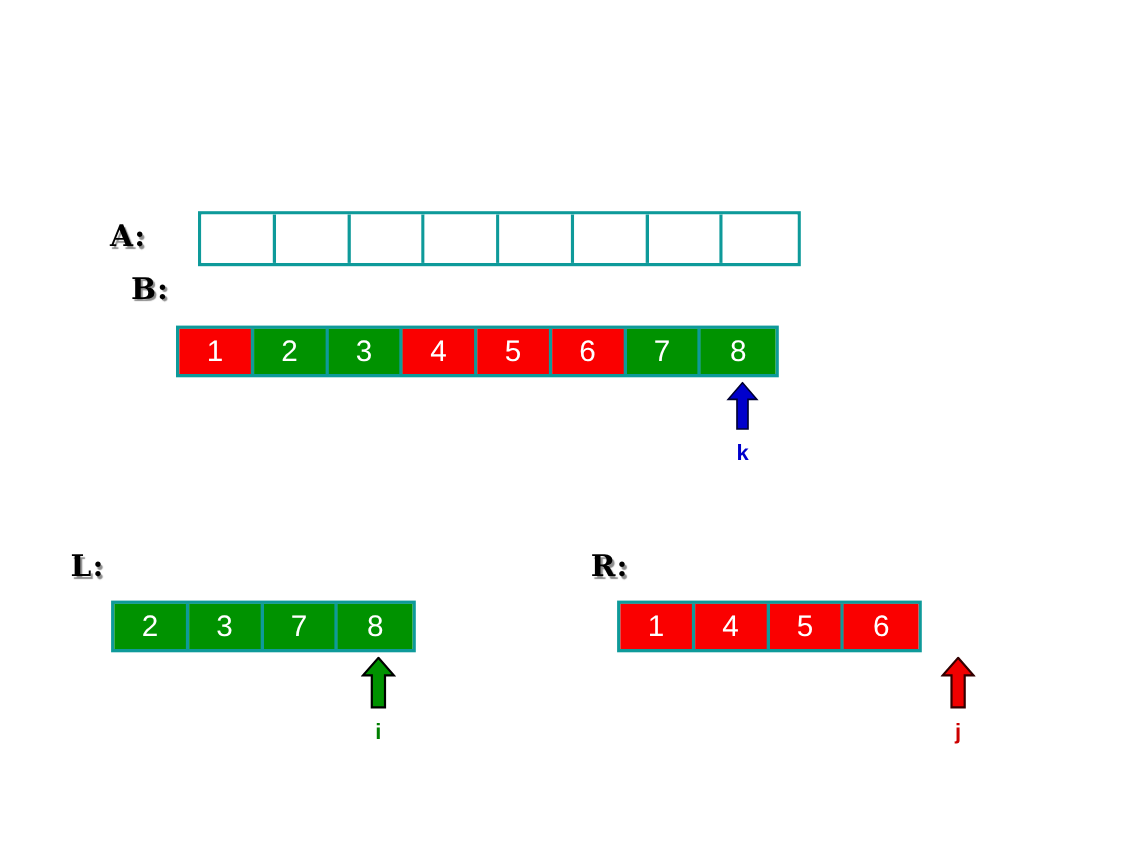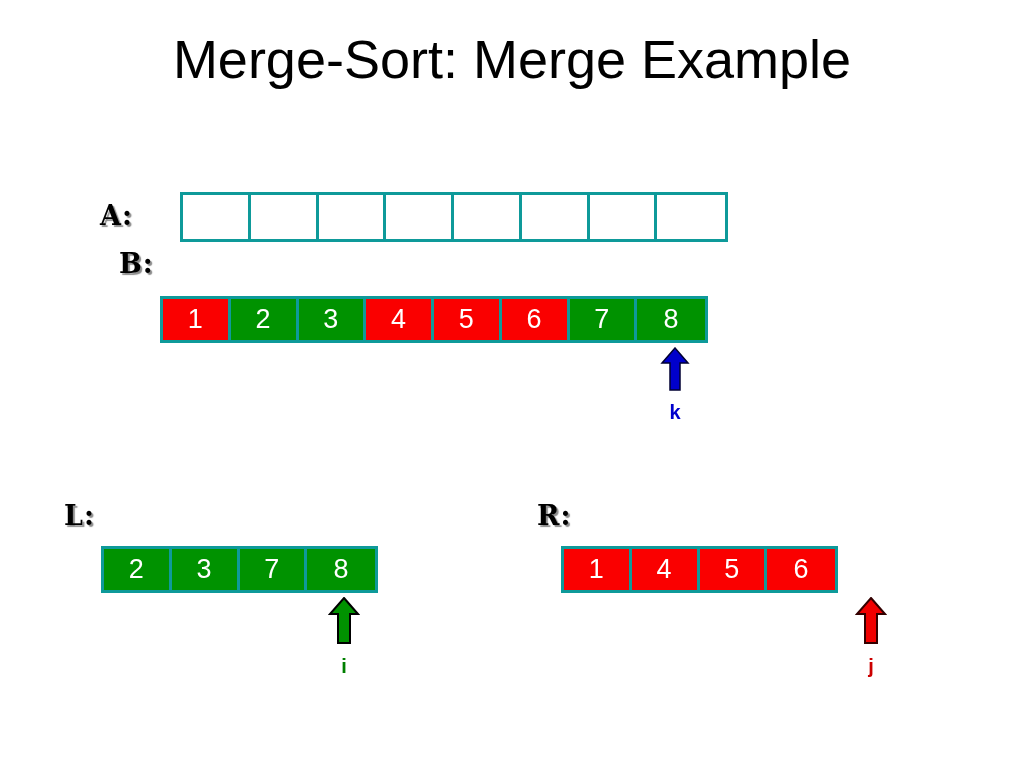--- a/index.html
+++ b/index.html
@@ -106,21 +106,20 @@
   #pointer-i { left: 328px; top: 597px; }
   #pointer-i .ptr-label { color: #007f00; }
   #pointer-j { left: 855px; top: 597px; }
   #pointer-j .ptr-label { color: #cc0000; }
 </style>
 </head>
 <body>
 
 <div class="slide">
 
-  <div class="slide-title">Merge-Sort: Merge Example</div>
 
   <div class="arr-label" id="label-a">A:</div>
 
   <div class="arr-label" id="label-b">B:</div>
 
   <div class="arr-label" id="label-l">L:</div>
 
   <div class="arr-label" id="label-r">R:</div>
 
   <div class="array" id="array-a">

